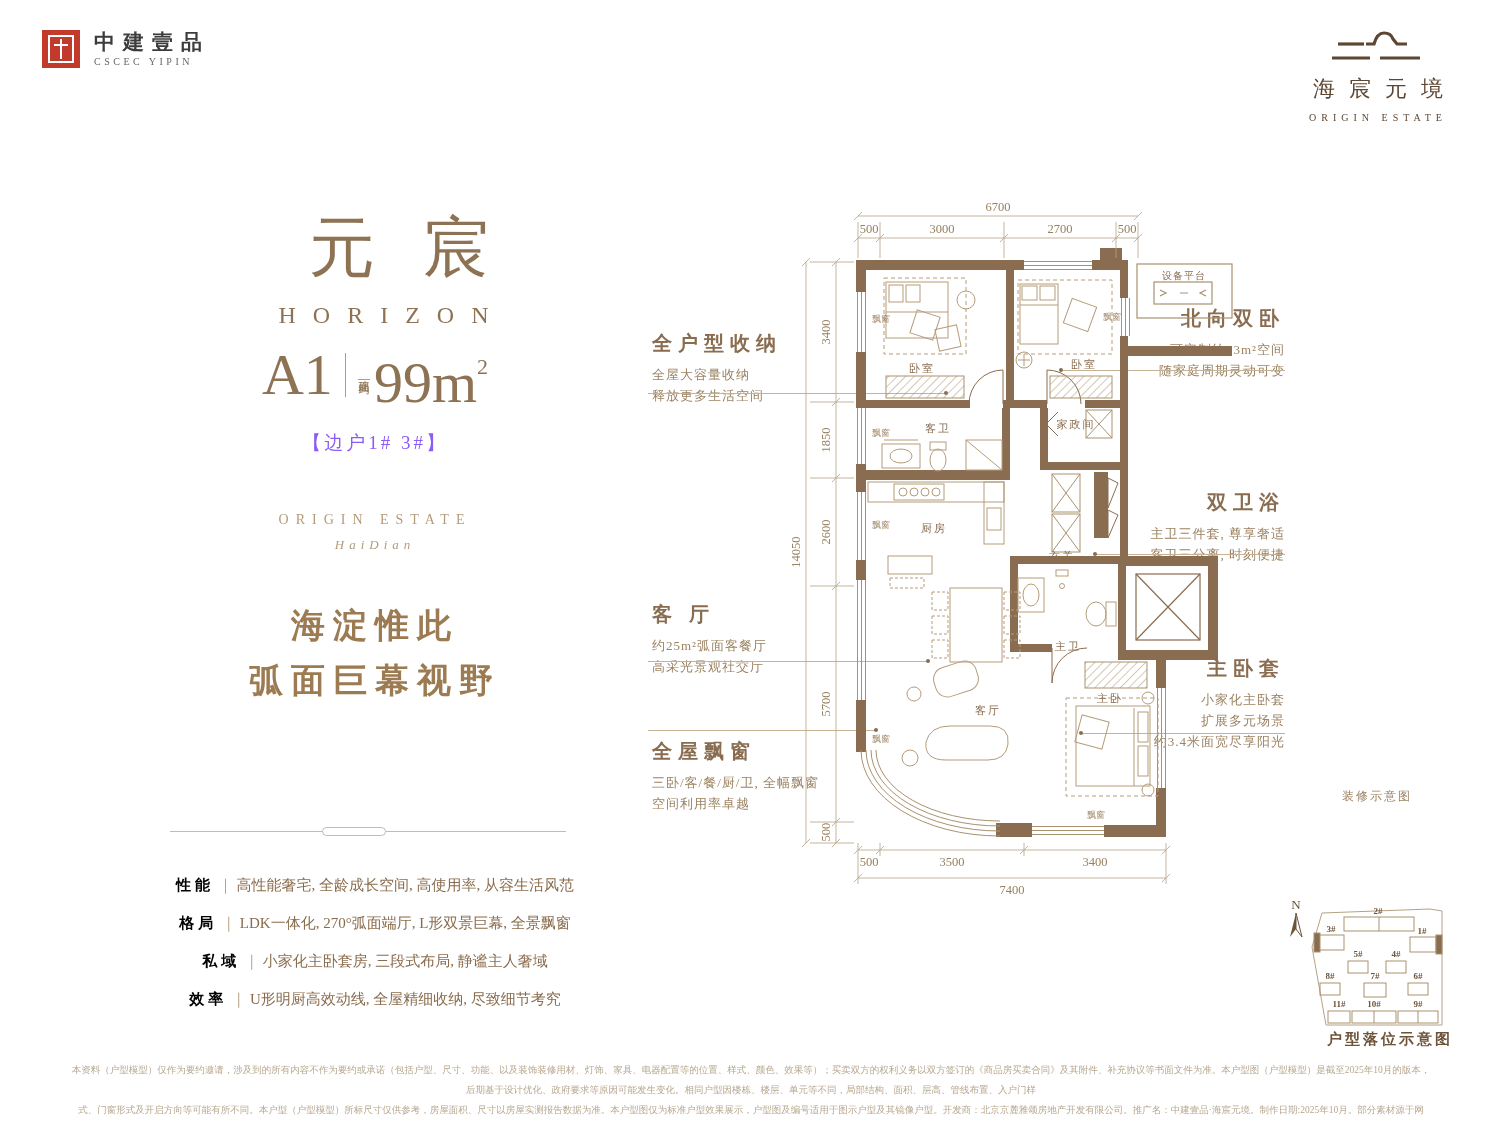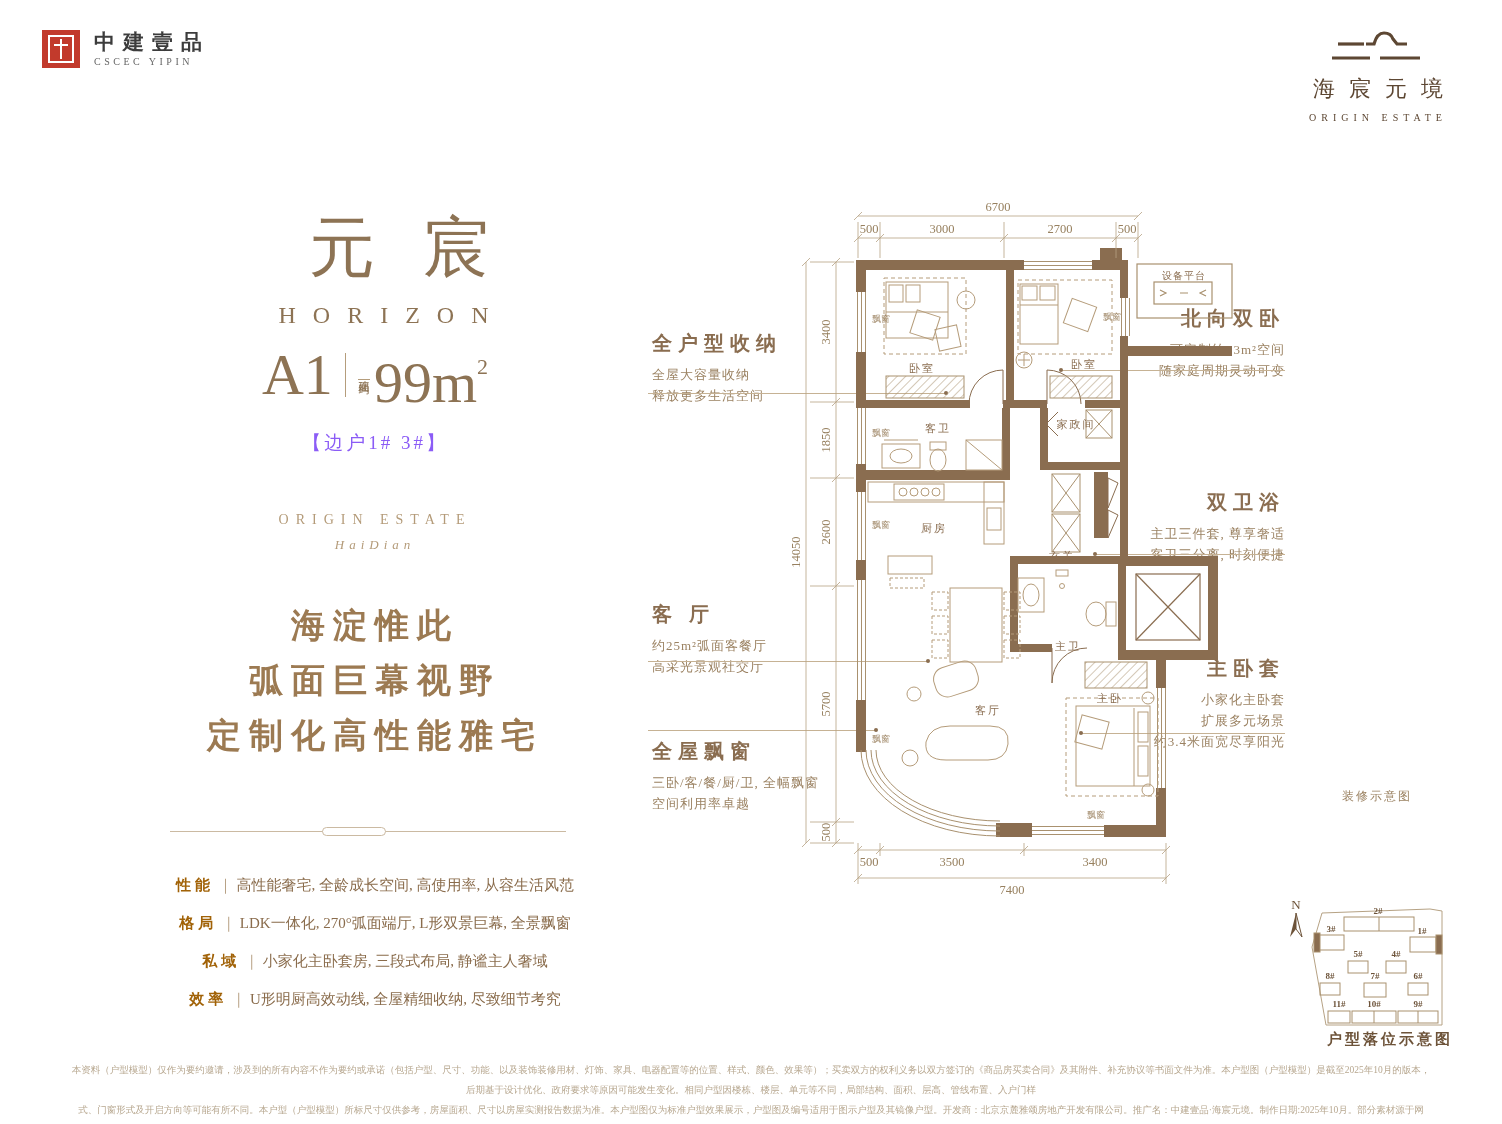--- a/index.html
+++ b/index.html
@@ -38,21 +38,21 @@
   .hero-hd{left:175px;top:537px;width:400px;text-align:center;font-size:13px;font-style:italic;
            letter-spacing:5px;color:#b49b79;}
   .slogans{left:140px;top:598px;width:470px;text-align:center;}
   .slogans div{font-size:34px;font-weight:bold;letter-spacing:8px;line-height:55px;color:#9c7a52;}
   .h-divider{left:170px;top:827px;width:396px;height:9px;}
   .h-divider .line{position:absolute;left:0;right:0;top:4px;height:1px;background:#cbbaa2;}
   .h-divider .capsule{position:absolute;left:152px;top:0;width:62px;height:7px;border:1px solid #cbbaa2;
                       border-radius:5px;background:#fff;}
   .features{left:120px;top:866px;width:510px;text-align:center;}
   .feature-row{font-size:15px;line-height:38px;color:#8a6c4c;white-space:nowrap;}
-  .feature-row .fl{font-weight:bold;color:#a16207;letter-spacing:4px;}
+  .feature-row .fl{font-weight:bold;color:#000000;letter-spacing:4px;}
   .feature-row .fd{color:#b29a7b;margin:0 4px;}
   
   .co{color:#8a6d50;}
   .co .t{font-size:20px;font-weight:bold;letter-spacing:6px;color:#8a6d50;margin-bottom:7px;}
   .co .l{font-size:13px;color:#9b8262;line-height:21px;letter-spacing:1px;}
   .co.right{text-align:right;}
   .leader{position:absolute;height:1px;background:#c6b294;}
   .ldot{position:absolute;width:4px;height:4px;border-radius:50%;background:#8a6d50;}
   .deco-note{left:1342px;top:788px;font-size:12px;letter-spacing:2px;color:#9b8262;}
   
@@ -97,21 +97,20 @@
     <span class="vline"></span>
     <span class="prefix">建面约</span>
     <span class="val"><span>99m</span><sup>2</sup></span>
   </div>
   <div class="abs hero-tag">【边户1#  3#】</div>
   <div class="abs hero-oe">ORIGIN  ESTATE</div>
   <div class="abs hero-hd">HaiDian</div>
   <div class="abs slogans">
     <div>海淀惟此</div>
     <div>弧面巨幕视野</div>
-    <div>定制化高性能雅宅</div>
   </div>
   <div class="abs h-divider">
     <div class="line"></div>
       <div class="capsule"></div>
   </div>
   <div class="abs features">
     <div class="feature-row">
       <span class="fl">性能</span><span class="fd">｜</span><span>高性能奢宅, 全龄成长空间, 高使用率, 从容生活风范</span>
     </div>
     <div class="feature-row">

